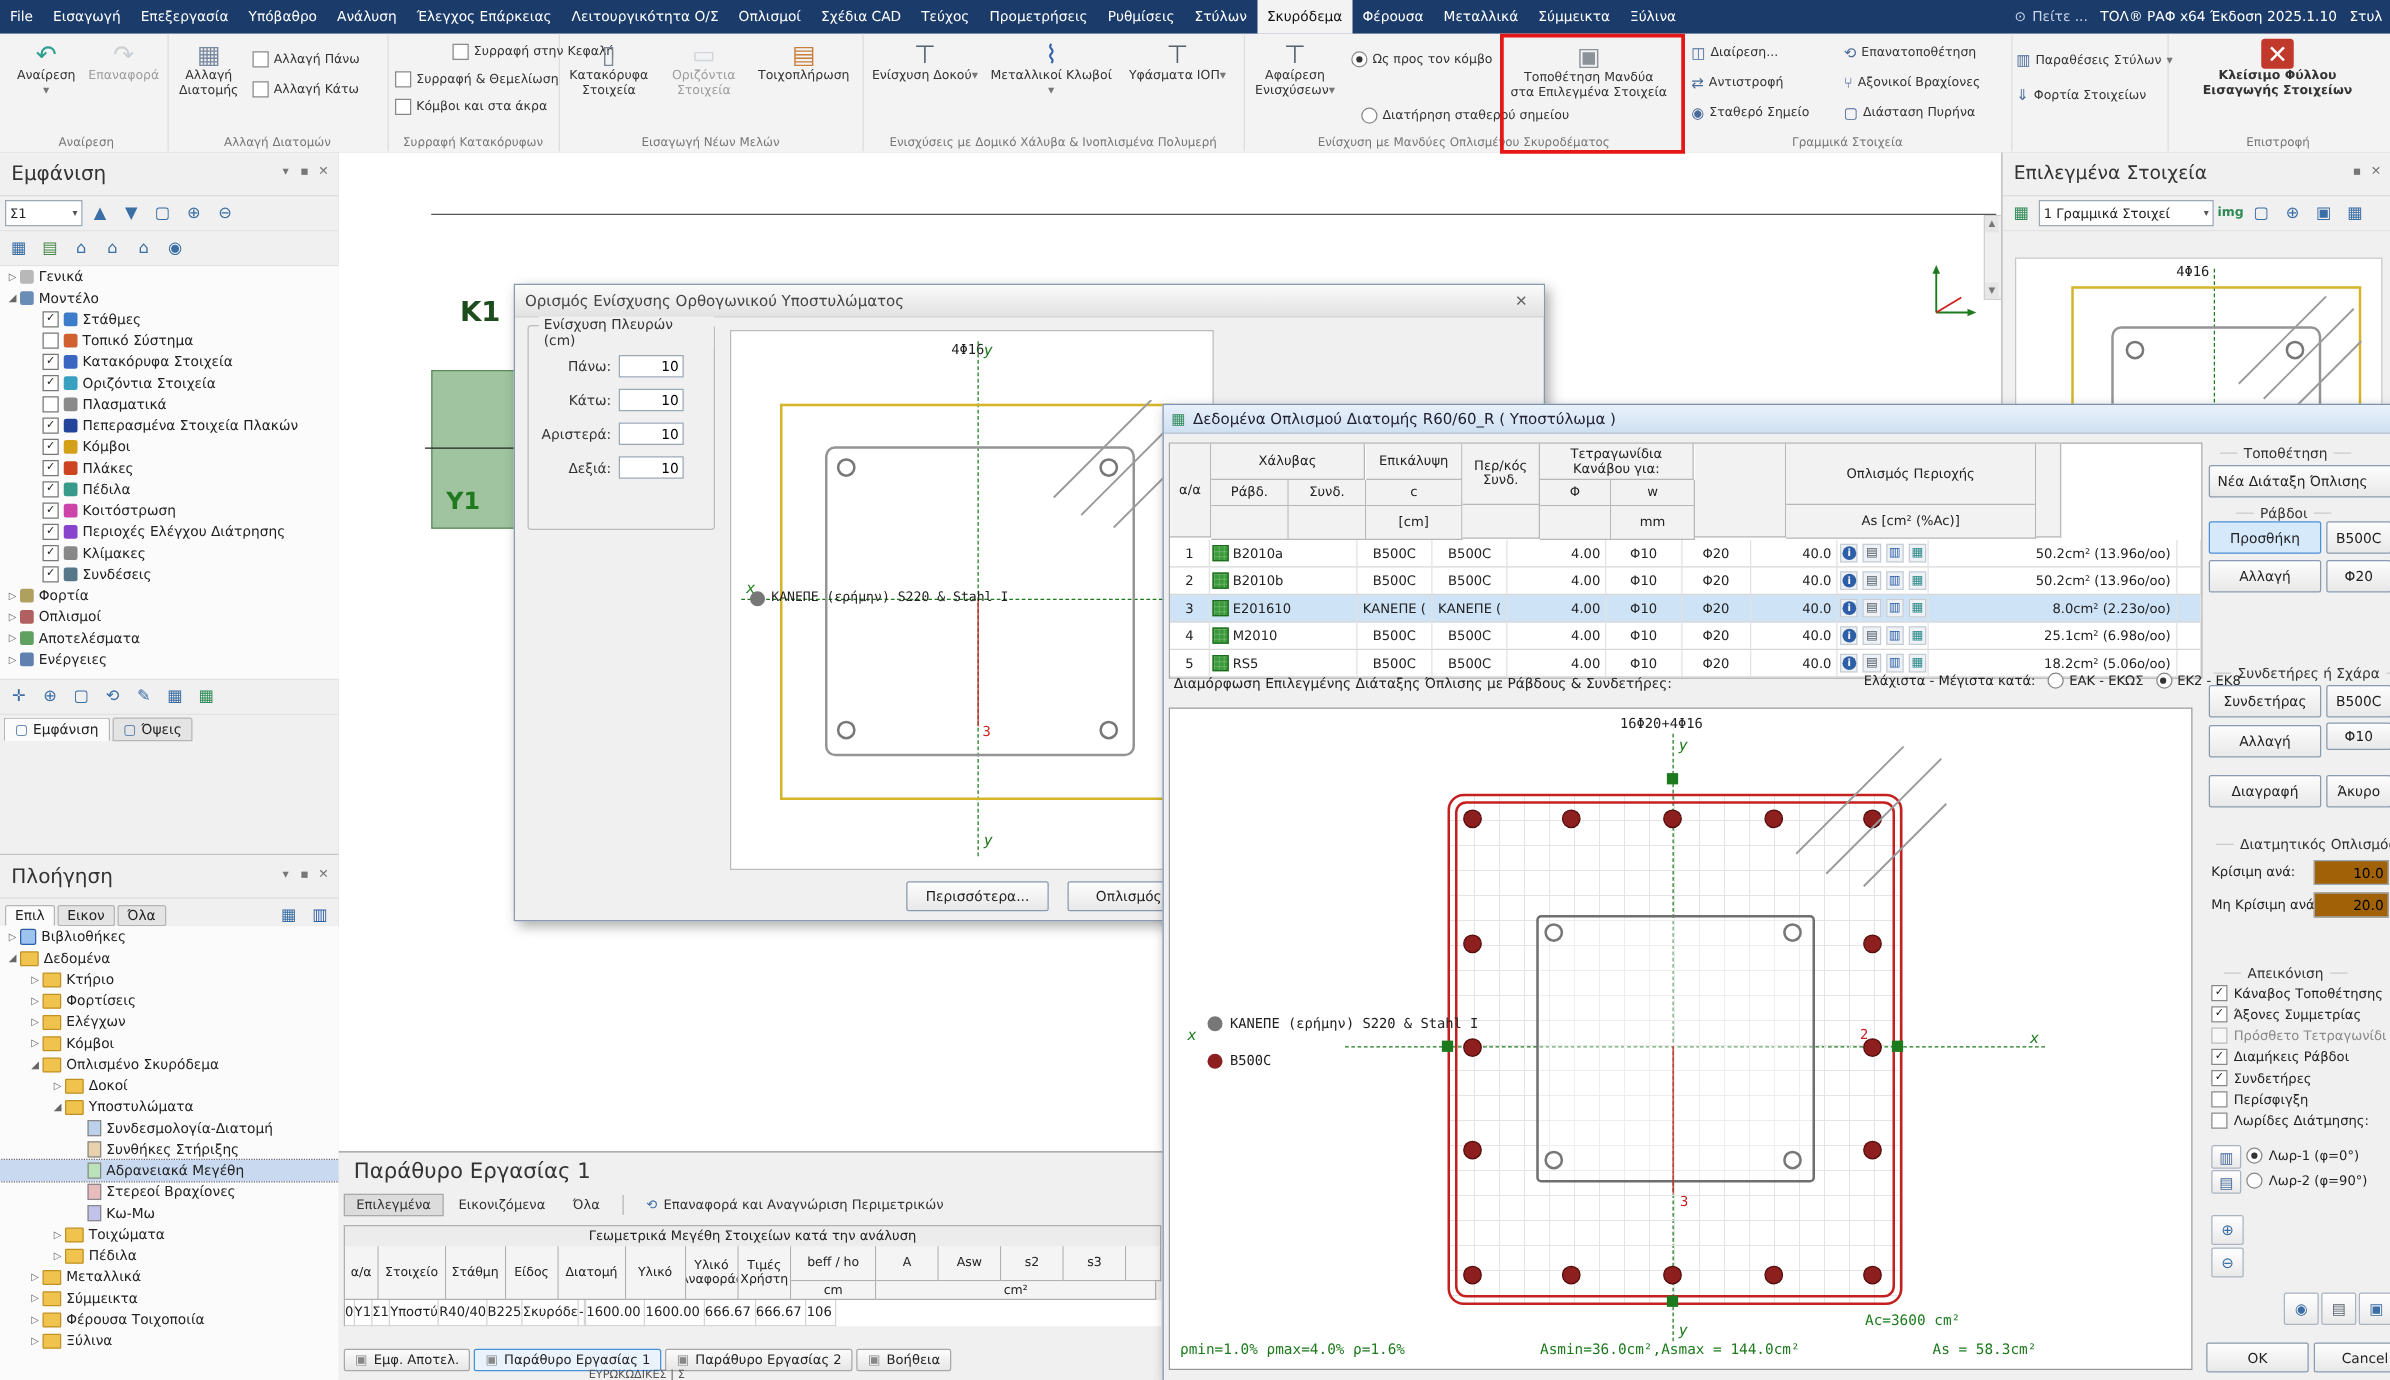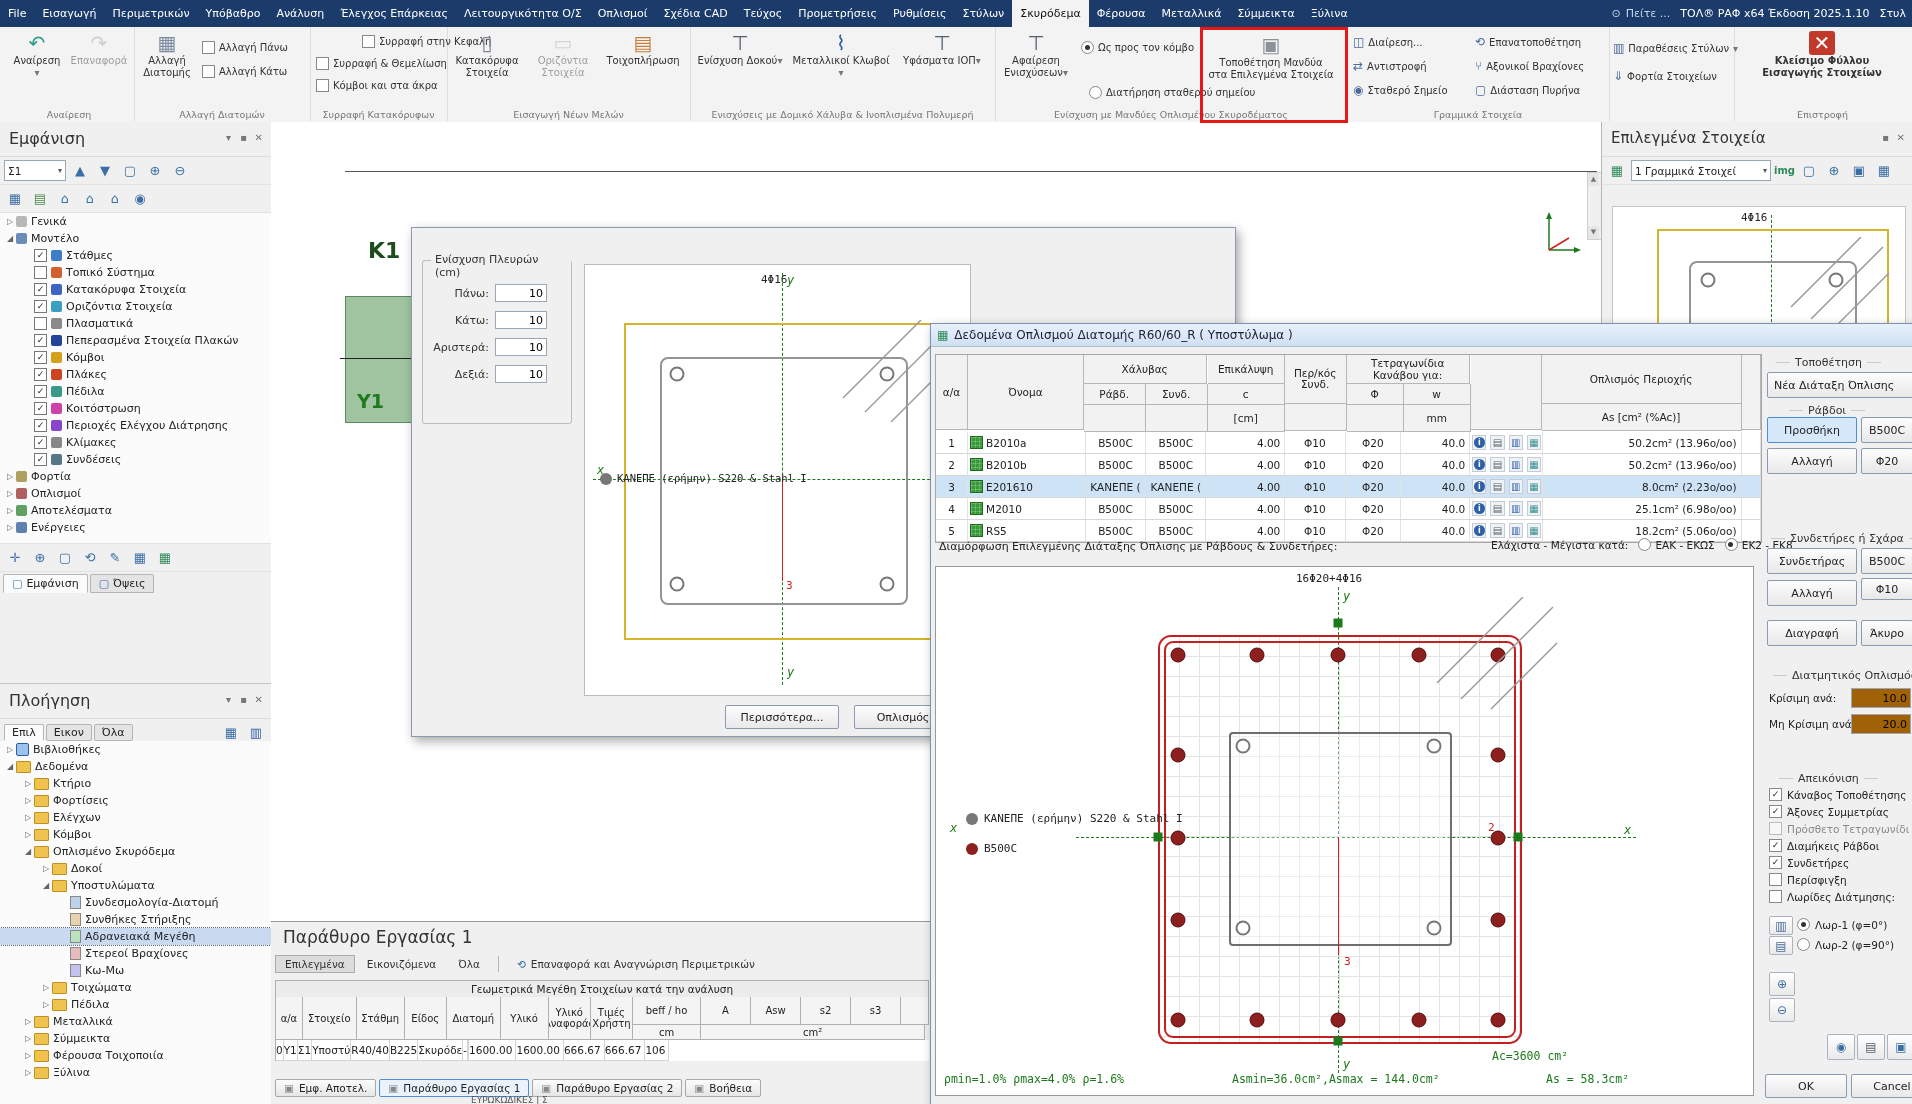--- a/index.html
+++ b/index.html
@@ -200,21 +200,21 @@
 </head>
 <body>
 
 <div id="app" data-name="application-window">
 
   <div id="menubar" data-name="menubar">
     <div style="display:flex;">
 
     <div class="mitem" data-name="menu-item"><span>File</span></div>
         <div class="mitem" data-name="menu-item"><span>Εισαγωγή</span></div>
-        <div class="mitem" data-name="menu-item"><span>Περιμετρικών</span></div>
+        <div class="mitem" data-name="menu-item"><span>Επεξεργασία</span></div>
         <div class="mitem" data-name="menu-item"><span>Υπόβαθρο</span></div>
         <div class="mitem" data-name="menu-item"><span>Ανάλυση</span></div>
         <div class="mitem" data-name="menu-item"><span>Έλεγχος Επάρκειας</span></div>
         <div class="mitem" data-name="menu-item"><span>Λειτουργικότητα Ο/Σ</span></div>
         <div class="mitem" data-name="menu-item"><span>Οπλισμοί</span></div>
         <div class="mitem" data-name="menu-item"><span>Σχέδια CAD</span></div>
         <div class="mitem" data-name="menu-item"><span>Τεύχος</span></div>
         <div class="mitem" data-name="menu-item"><span>Προμετρήσεις</span></div>
         <div class="mitem" data-name="menu-item"><span>Ρυθμίσεις</span></div>
         <div class="mitem" data-name="menu-item"><span>Στύλων</span></div>
@@ -821,20 +821,24 @@
           <div class="btab" data-name="bottom-tab">
           <span class="ic i-win" data-name="tab-icon"></span>
           <span>Βοήθεια</span>
         </div>
         </div>
     </div>
     <div style="position:absolute;left:200px;bottom:0px;font-size:9px;color:#555;" data-name="status-bar-text">ΕΥΡΩΚΩΔΙΚΕΣ | Σ</div>
   </div>
 
   <div class="dialog" style="left:411px;top:227px;width:823px;height:508px;z-index:20;" data-name="strengthening-definition-dialog">
+    <div class="dtitle">
+      <span data-name="dialog-title">Ορισμός Ενίσχυσης Ορθογωνικού Υποστυλώματος</span>
+      <span class="dx" data-name="close-icon">✕</span>
+    </div>
 
     <div class="gbox" style="left:10px;top:32px;width:148px;height:162px;" data-name="side-strengthening-group">
       <span class="glegend">Ενίσχυση Πλευρών (cm)</span>
       <div style="position:absolute;left:0;top:14px;right:0;">
 
       <div class="fld" style="position:relative;margin:9px 6px;" data-name="side-field">
           <span class="flbl" data-name="field-label">Πάνω:</span>
           <input data-name="side-input" readonly="" value="10" style="">
         </div>
           <div class="fld" style="position:relative;margin:9px 6px;" data-name="side-field">
@@ -887,21 +891,20 @@
 
   <div class="dialog" style="left:930px;top:323px;width:982px;height:781px;z-index:30;overflow:hidden;border-color:#7a92b5;" data-name="reinforcement-data-dialog">
     <div class="dtitle2">
       <span class="ic i-tbl" data-name="dialog-icon"></span>
       <span data-name="dialog-title">Δεδομένα Οπλισμού Διατομής R60/60_R ( Υποστύλωμα )</span>
     </div>
 
     <div id="d2table" data-name="reinforcement-table">
       <div class="thr">
         <div class="thc tc0" style="height:74px;">α/α</div>
-        <div class="thc tc1" style="height:74px;">Όνομα</div>
         <div style="display:flex;flex-direction:column;">
           <div class="thc" style="width:122px;height:28px;">Χάλυβας</div>
           <div style="display:flex;">
             <div class="thc tc2" style="height:20px;">Ράβδ.</div>
             <div class="thc tc3" style="height:20px;">Συνδ.</div>
           </div>
           <div style="display:flex;">
             <div class="thc tc2" style="height:26px;"></div>
             <div class="thc tc3" style="height:26px;"></div>
           </div>

